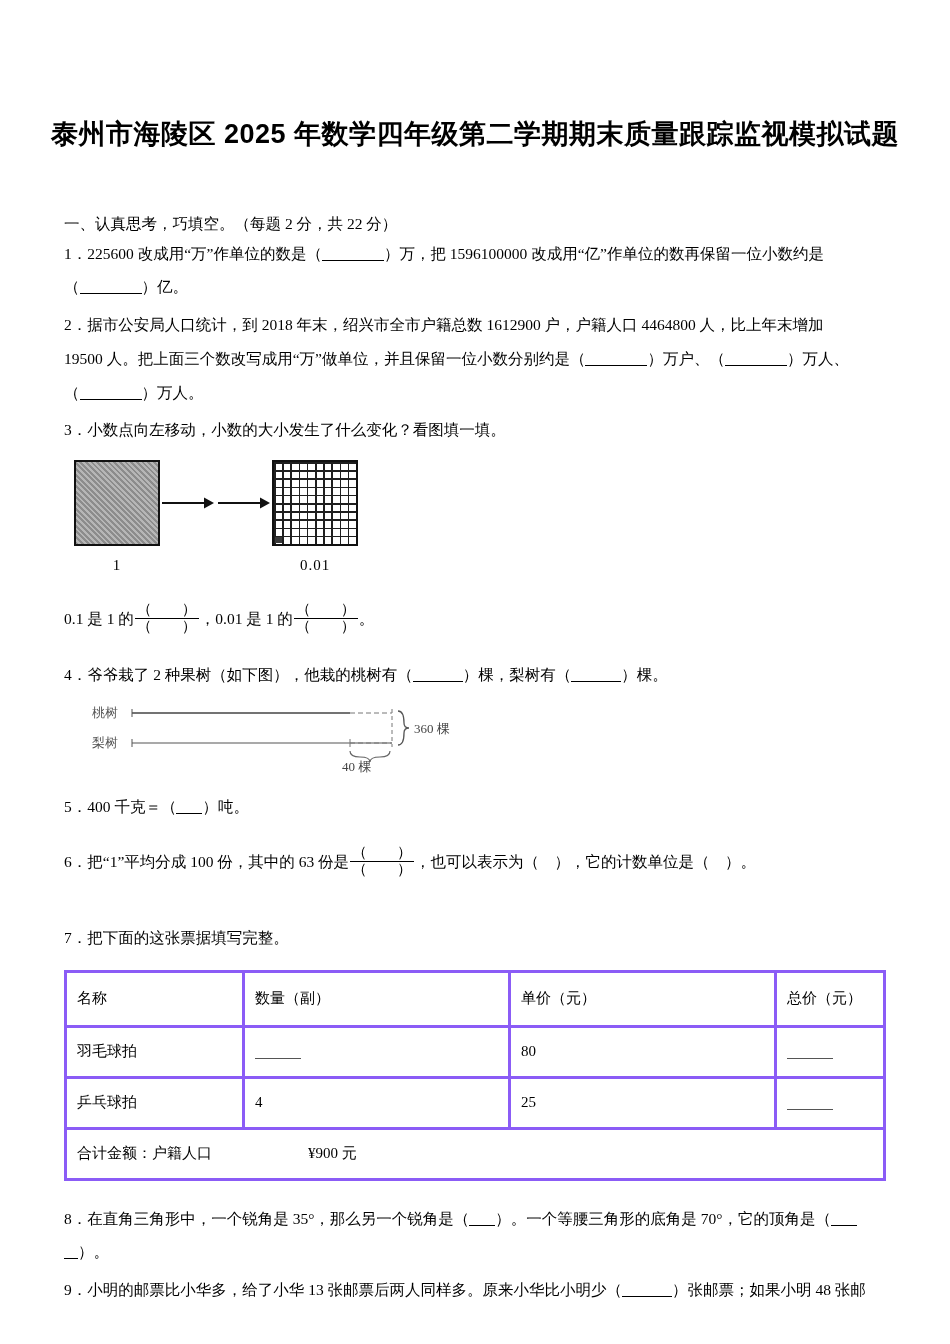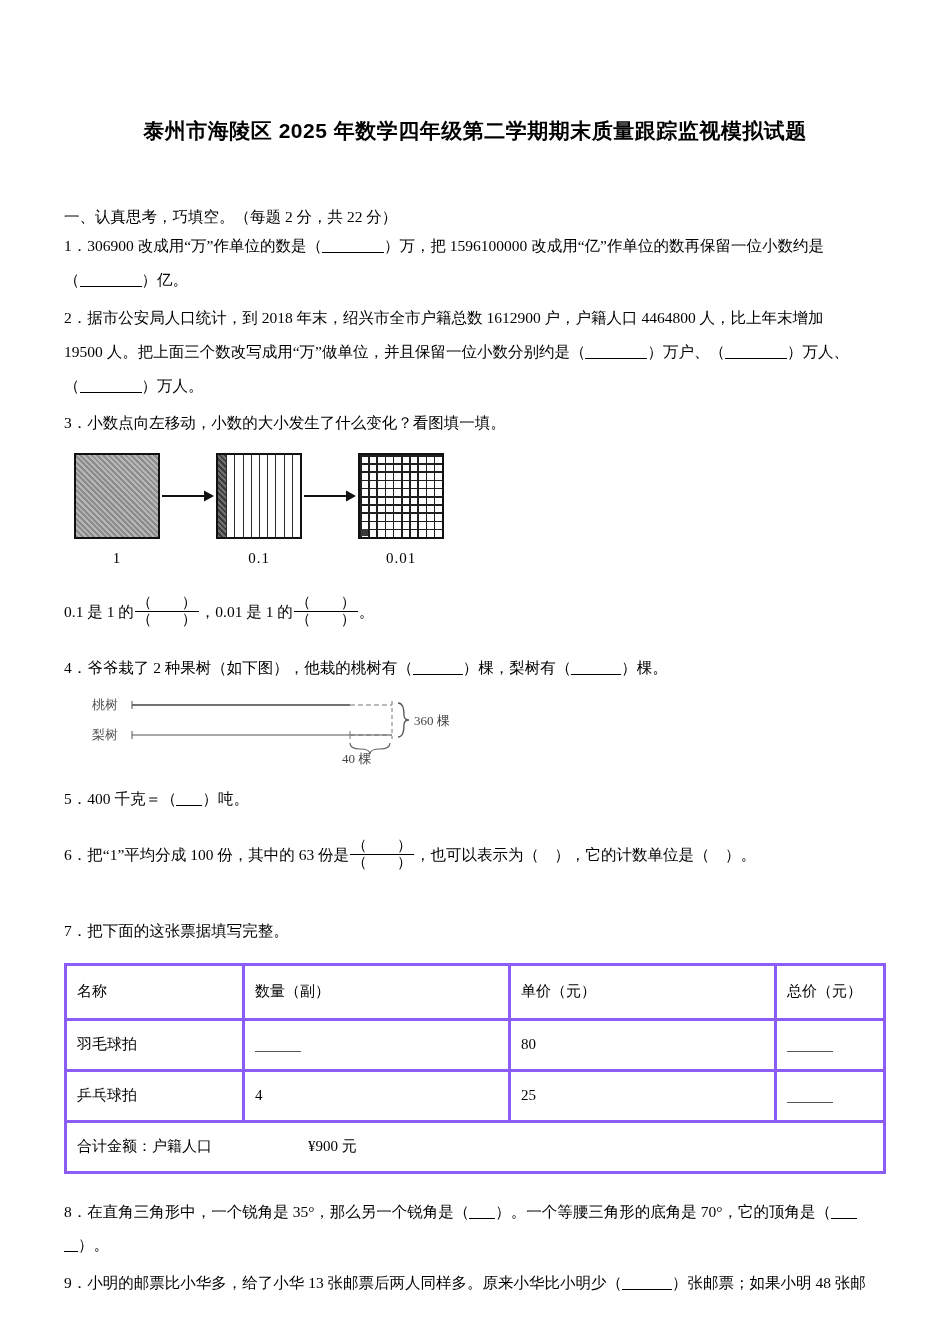--- a/index.html
+++ b/index.html
@@ -18,21 +18,21 @@
   .page {
     position: relative;
     width: 950px;
     height: 1344px;
     padding: 0;
     box-sizing: border-box;
   }
   .doc-title {
     font-family: "Liberation Sans", "DejaVu Sans", sans-serif;
     font-weight: bold;
-    font-size: 21px;
+    font-size: 27px;
     letter-spacing: 0.5px;
     text-align: center;
     margin: 0;
     padding: 118px 40px 0 40px;
     line-height: 1.2;
   }
   .content {
     padding: 0 64px;
     box-sizing: border-box;
   }
@@ -171,21 +171,21 @@
 
 <div class="page">
 
   <h1 class="doc-title">泰州市海陵区 2025 年数学四年级第二学期期末质量跟踪监视模拟试题</h1>
 
   <div class="content">
 
     <div class="section-head">一、认真思考，巧填空。（每题 2 分，共 22 分）</div>
 
     <div class="q tight">
-      <span>1．</span><span>306900 改成用“万”作单位的数是（</span><span class="blank-l"></span><span>）万，把 1596100000 改成用“亿”作单位的数再保留一位小数约是</span>
+      <span>1．</span><span>225600 改成用“万”作单位的数是（</span><span class="blank-l"></span><span>）万，把 1596100000 改成用“亿”作单位的数再保留一位小数约是</span>
     </div>
     <div class="q tight">
       <span>（</span><span class="blank-l"></span><span>）亿。</span>
     </div>
 
     <div class="q">
       <span>2．</span><span>据市公安局人口统计，到 2018 年末，绍兴市全市户籍总数 1612900 户，户籍人口 4464800 人，比上年末增加</span>
     </div>
     <div class="q tight">
       <span>19500 人。把上面三个数改写成用“万”做单位，并且保留一位小数分别约是（</span><span class="blank-l"></span><span>）万户、（</span><span class="blank-l"></span><span>）万人、</span>
@@ -202,24 +202,20 @@
       <div class="fig3-row">
         <div class="fig-item">
           <div class="sq full"></div>
           <div class="fig-label">1</div>
         </div>
         <div class="arrow">
           <svg width="52" height="14" viewBox="0 0 52 14">
             <line x1="0" y1="7" x2="42" y2="7" stroke="#111" stroke-width="2"></line>
             <polygon points="42,1.5 52,7 42,12.5" fill="#111"></polygon>
           </svg>
-        </div>
-        <div class="fig-item">
-          <div class="sq strips"></div>
-          <div class="fig-label">0.1</div>
         </div>
         <div class="arrow">
           <svg width="52" height="14" viewBox="0 0 52 14">
             <line x1="0" y1="7" x2="42" y2="7" stroke="#111" stroke-width="2"></line>
             <polygon points="42,1.5 52,7 42,12.5" fill="#111"></polygon>
           </svg>
         </div>
         <div class="fig-item">
           <div class="sq grid100"></div>
           <div class="fig-label">0.01</div>

